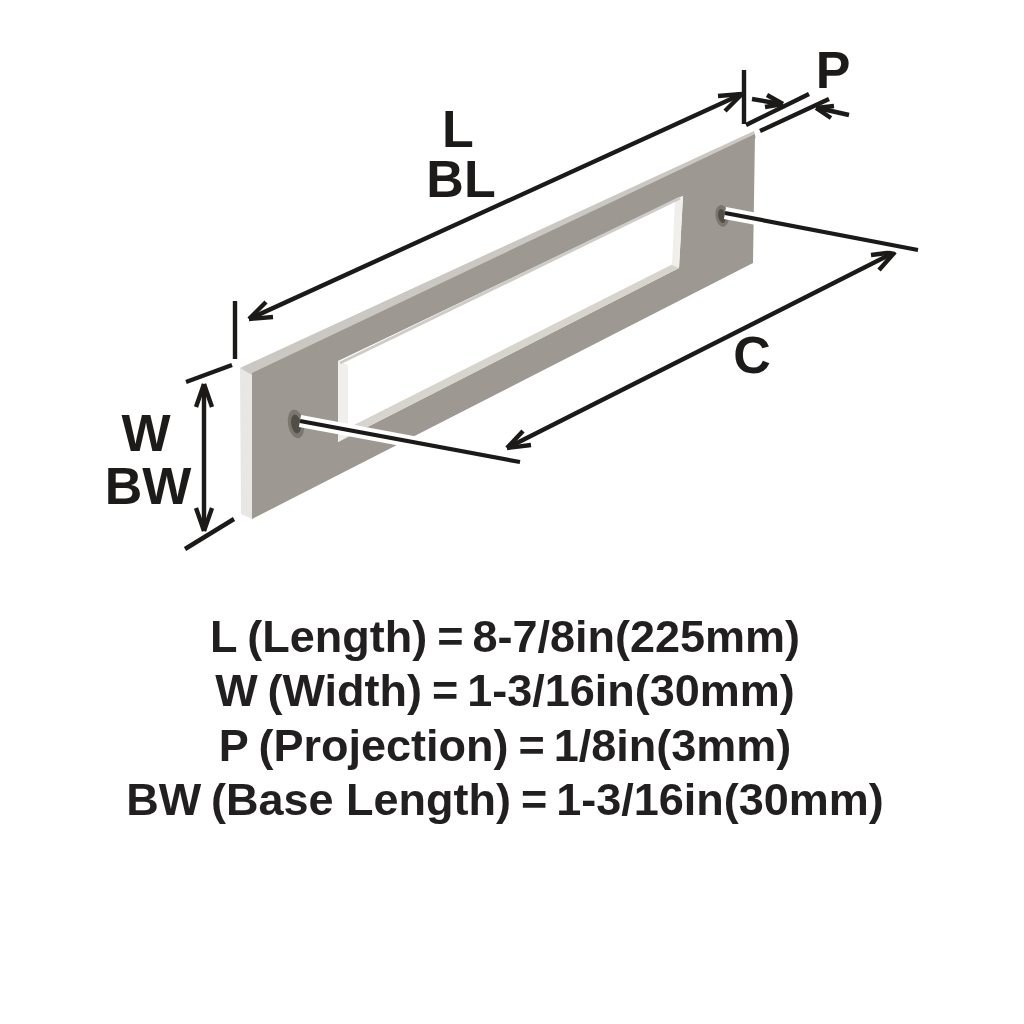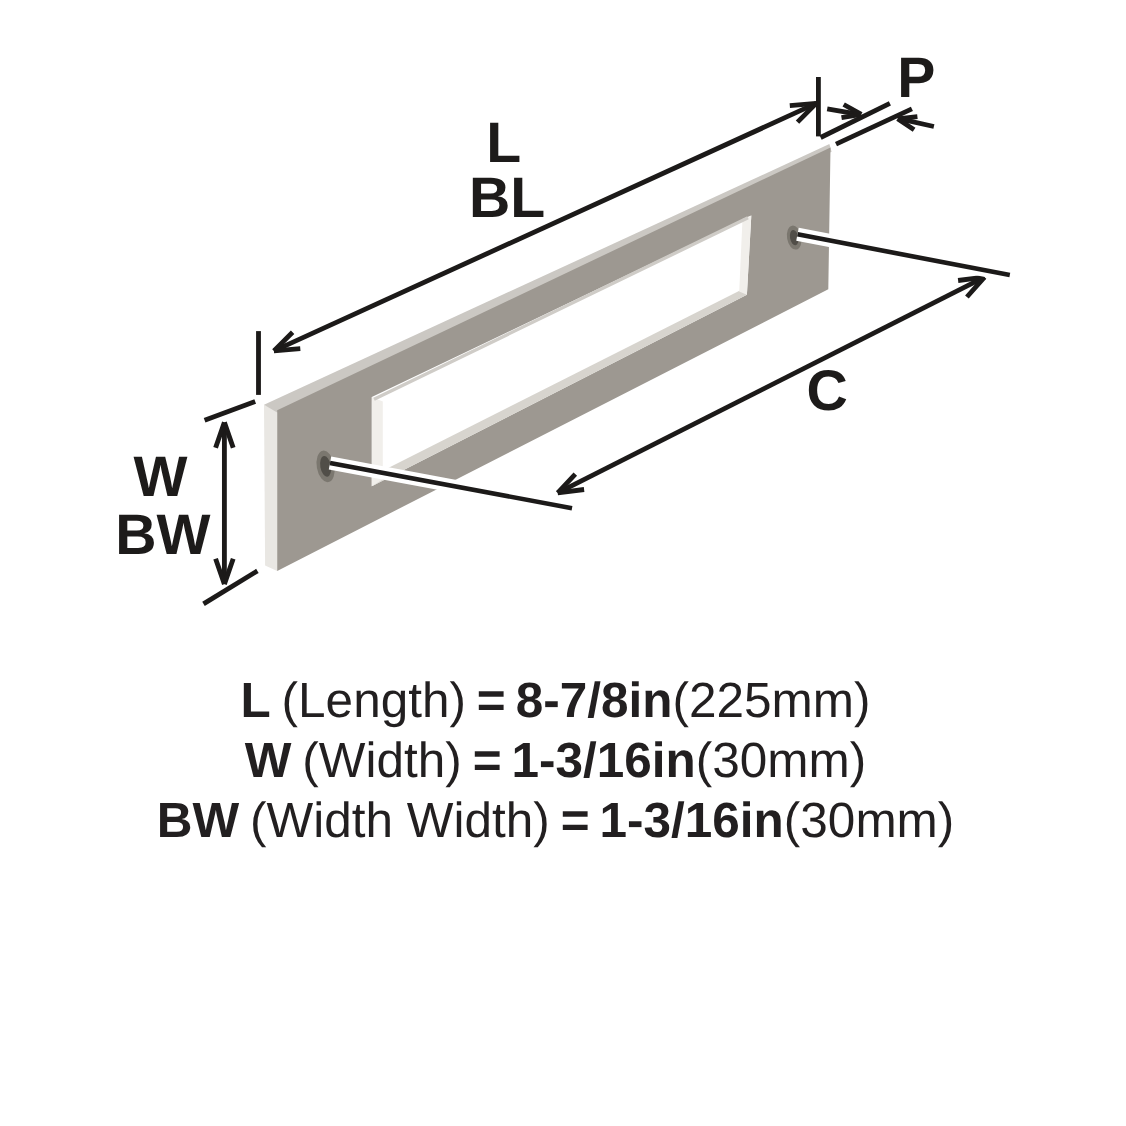--- a/index.html
+++ b/index.html
@@ -22,21 +22,21 @@
     top:610px;left:0;right:14px;
     text-align:center;
   }
   .lrow{
     line-height:54.4px;
     font-size:45px;
     color:#221f20;
     white-space:nowrap;
   }
   .sym,.eq,.imp{font-weight:bold;}
-  .nm,.met{font-weight:normal;}
+  .nm,.met{font-weight:bold;}
   .sym{margin-right:.22em;}
   .nm{margin-right:.22em;}
   .eq{margin-right:.20em;}
 </style>
 </head>
 <body>
 
 <div class="stage">
   <svg width="1024" height="1024" viewBox="0 0 1024 1024">
 
@@ -112,15 +112,18 @@
 </div>
 
 <div class="legend">
   <div class="lrow">
     <span class="sym">L</span><span class="nm">(Length)</span><span class="eq">=</span><span class="imp">8-7/8in</span><span class="met">(225mm)</span>
   </div>
   <div class="lrow">
     <span class="sym">W</span><span class="nm">(Width)</span><span class="eq">=</span><span class="imp">1-3/16in</span><span class="met">(30mm)</span>
   </div>
   <div class="lrow">
-    <span class="sym">BW</span><span class="nm">(Width Width)</span><span class="eq">=</span><span class="imp">1-3/16in</span><span class="met">(30mm)</span>
+    <span class="sym">P</span><span class="nm">(Projection)</span><span class="eq">=</span><span class="imp">1/8in</span><span class="met">(3mm)</span>
+  </div>
+  <div class="lrow">
+    <span class="sym">BW</span><span class="nm">(Base Length)</span><span class="eq">=</span><span class="imp">1-3/16in</span><span class="met">(30mm)</span>
   </div>
 </div>
 
 </body></html>

